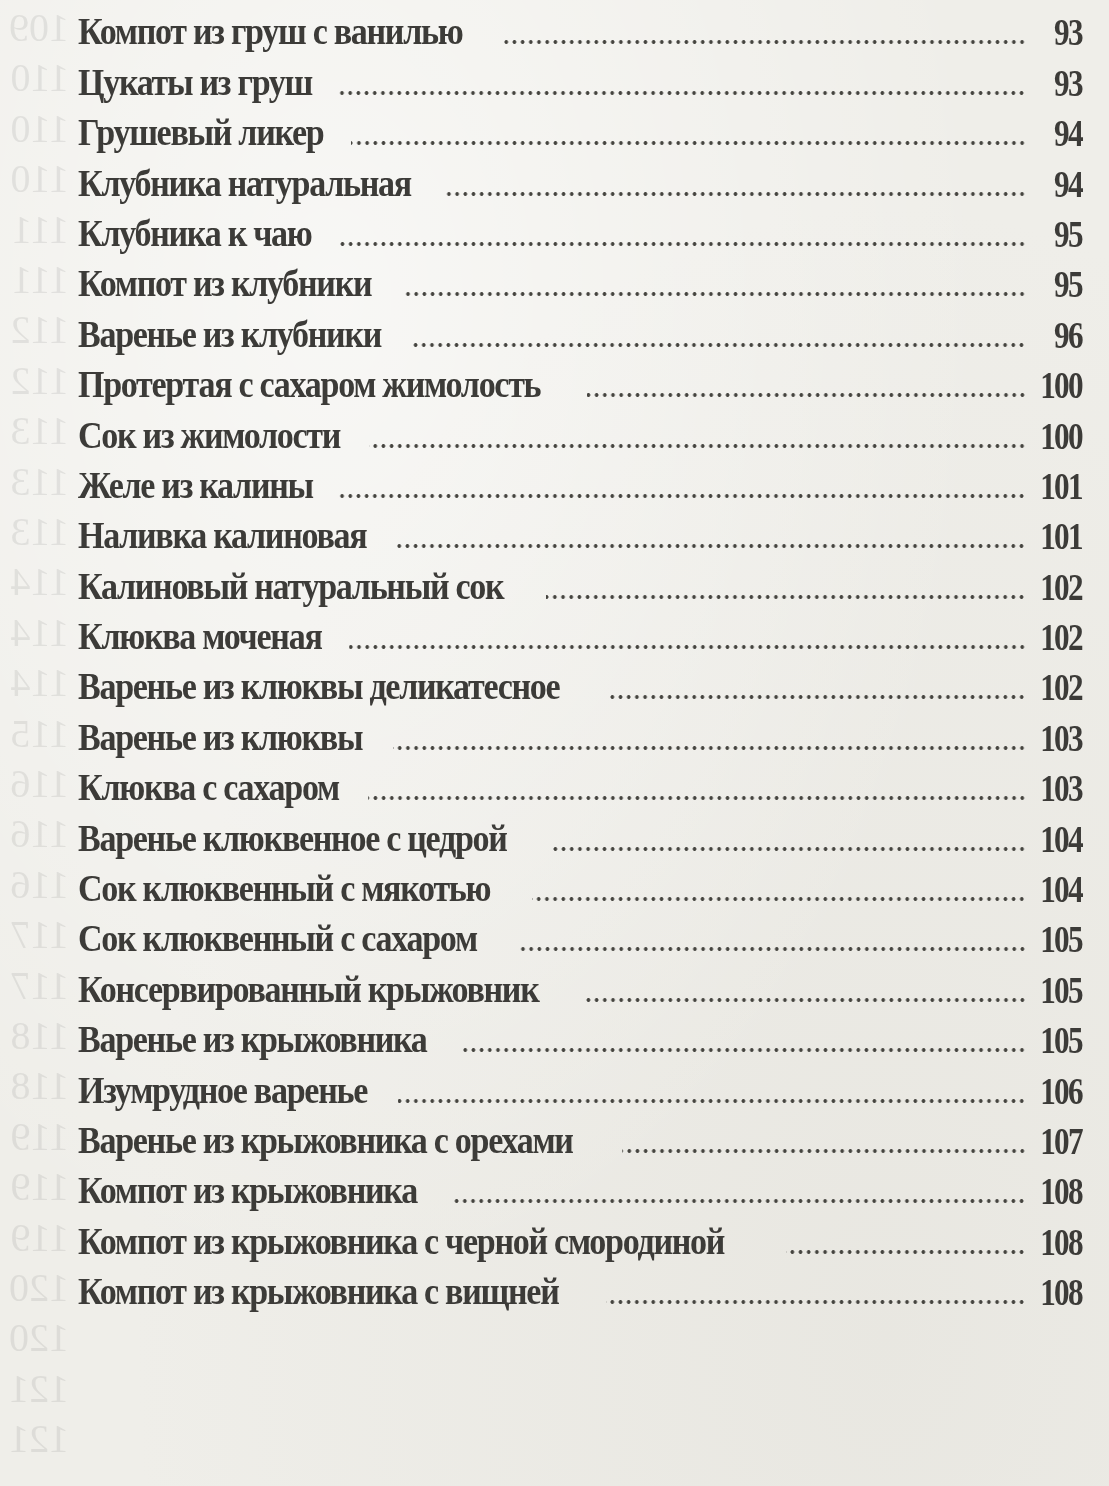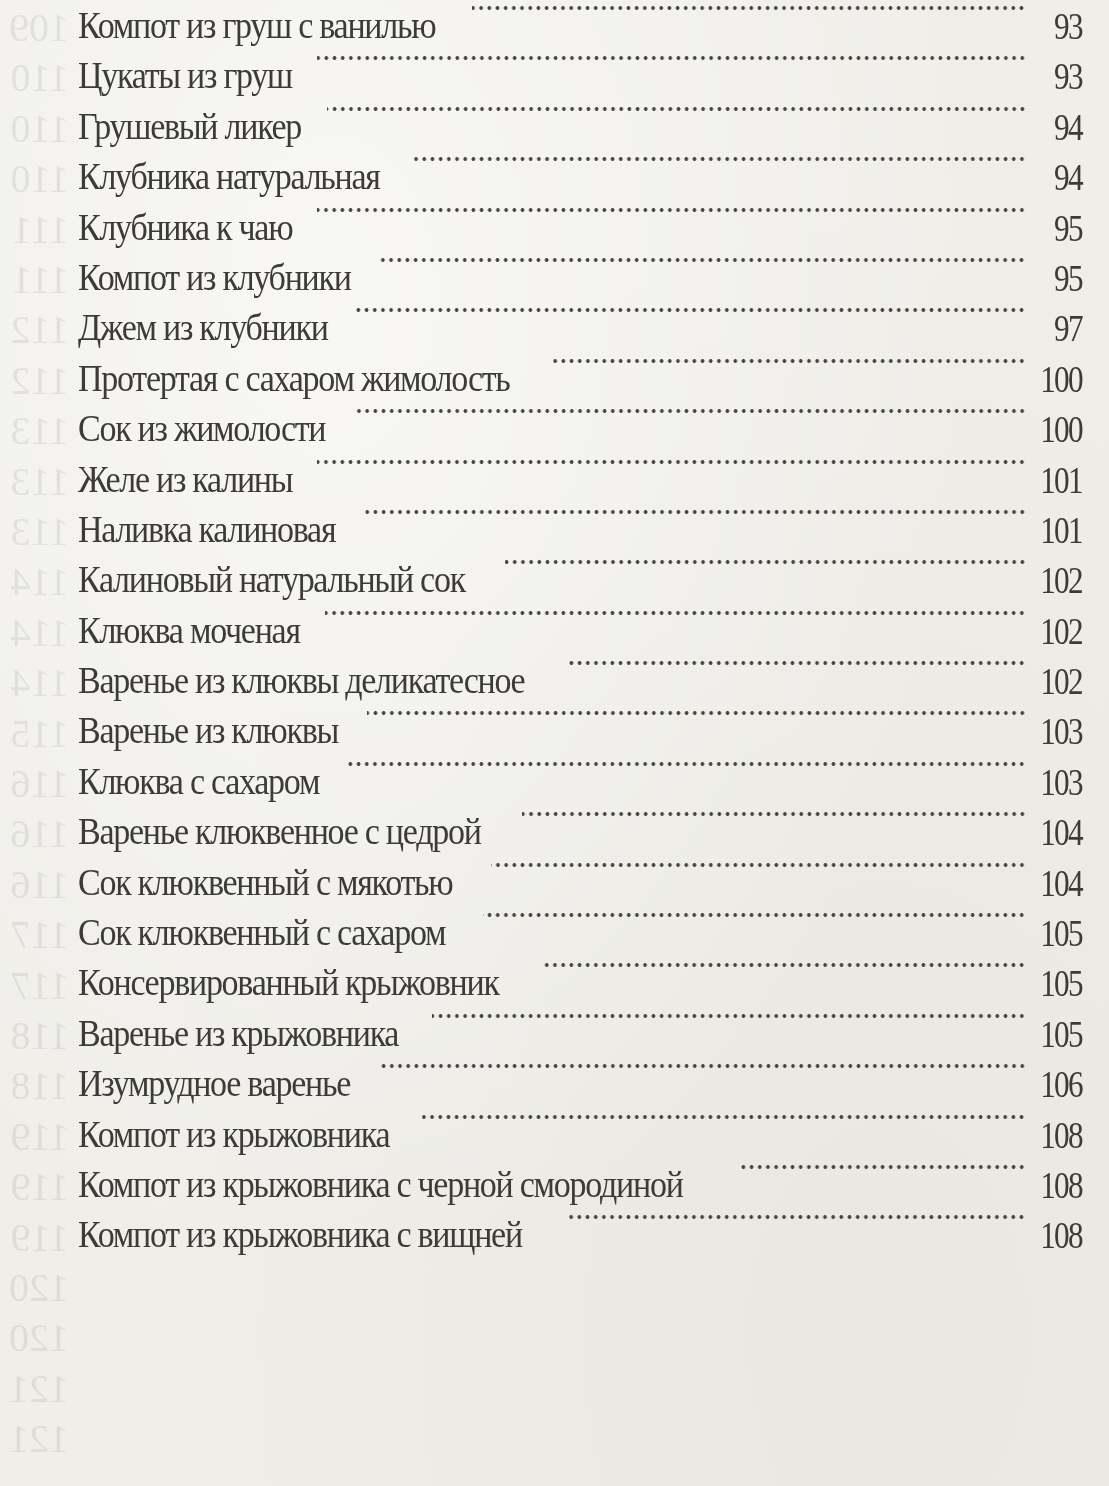--- a/index.html
+++ b/index.html
@@ -53,21 +53,23 @@
     .toc {
       position: absolute;
       left: 78px;
       top: 4px;
       width: 1004px;
     }
     .toc-row {
       position: relative;
       height: 50.4px;
       display: flex;
+      align-items: flex-end;
       color: #3c3b38;
+      font-weight: bold;
     }
     .toc-title {
       font-size: 37px;
       line-height: 44px;
       letter-spacing: -1.4px;
       transform: scaleX(0.92);
       transform-origin: left bottom;
       white-space: nowrap;
       flex: 0 0 auto;
       padding-right: 6px;
@@ -219,23 +221,23 @@
       <span class="toc-title">Клубника к чаю</span>
       <span class="toc-leader"></span>
       <span class="toc-page">95</span>
     </div>
       <div class="toc-row">
       <span class="toc-title">Компот из клубники</span>
       <span class="toc-leader"></span>
       <span class="toc-page">95</span>
     </div>
       <div class="toc-row">
-      <span class="toc-title">Джем из клубники</span>
-      <span class="toc-leader"></span>
-      <span class="toc-page">97</span>
+      <span class="toc-title">Варенье из клубники</span>
+      <span class="toc-leader"></span>
+      <span class="toc-page">96</span>
     </div>
       <div class="toc-row">
       <span class="toc-title">Протертая с сахаром жимолость</span>
       <span class="toc-leader"></span>
       <span class="toc-page">100</span>
     </div>
       <div class="toc-row">
       <span class="toc-title">Сок из жимолости</span>
       <span class="toc-leader"></span>
       <span class="toc-page">100</span>
@@ -299,20 +301,25 @@
       <span class="toc-title">Варенье из крыжовника</span>
       <span class="toc-leader"></span>
       <span class="toc-page">105</span>
     </div>
       <div class="toc-row">
       <span class="toc-title">Изумрудное варенье</span>
       <span class="toc-leader"></span>
       <span class="toc-page">106</span>
     </div>
       <div class="toc-row">
+      <span class="toc-title">Варенье из крыжовника с орехами</span>
+      <span class="toc-leader"></span>
+      <span class="toc-page">107</span>
+    </div>
+      <div class="toc-row">
       <span class="toc-title">Компот из крыжовника</span>
       <span class="toc-leader"></span>
       <span class="toc-page">108</span>
     </div>
       <div class="toc-row">
       <span class="toc-title">Компот из крыжовника с черной смородиной</span>
       <span class="toc-leader"></span>
       <span class="toc-page">108</span>
     </div>
       <div class="toc-row">

